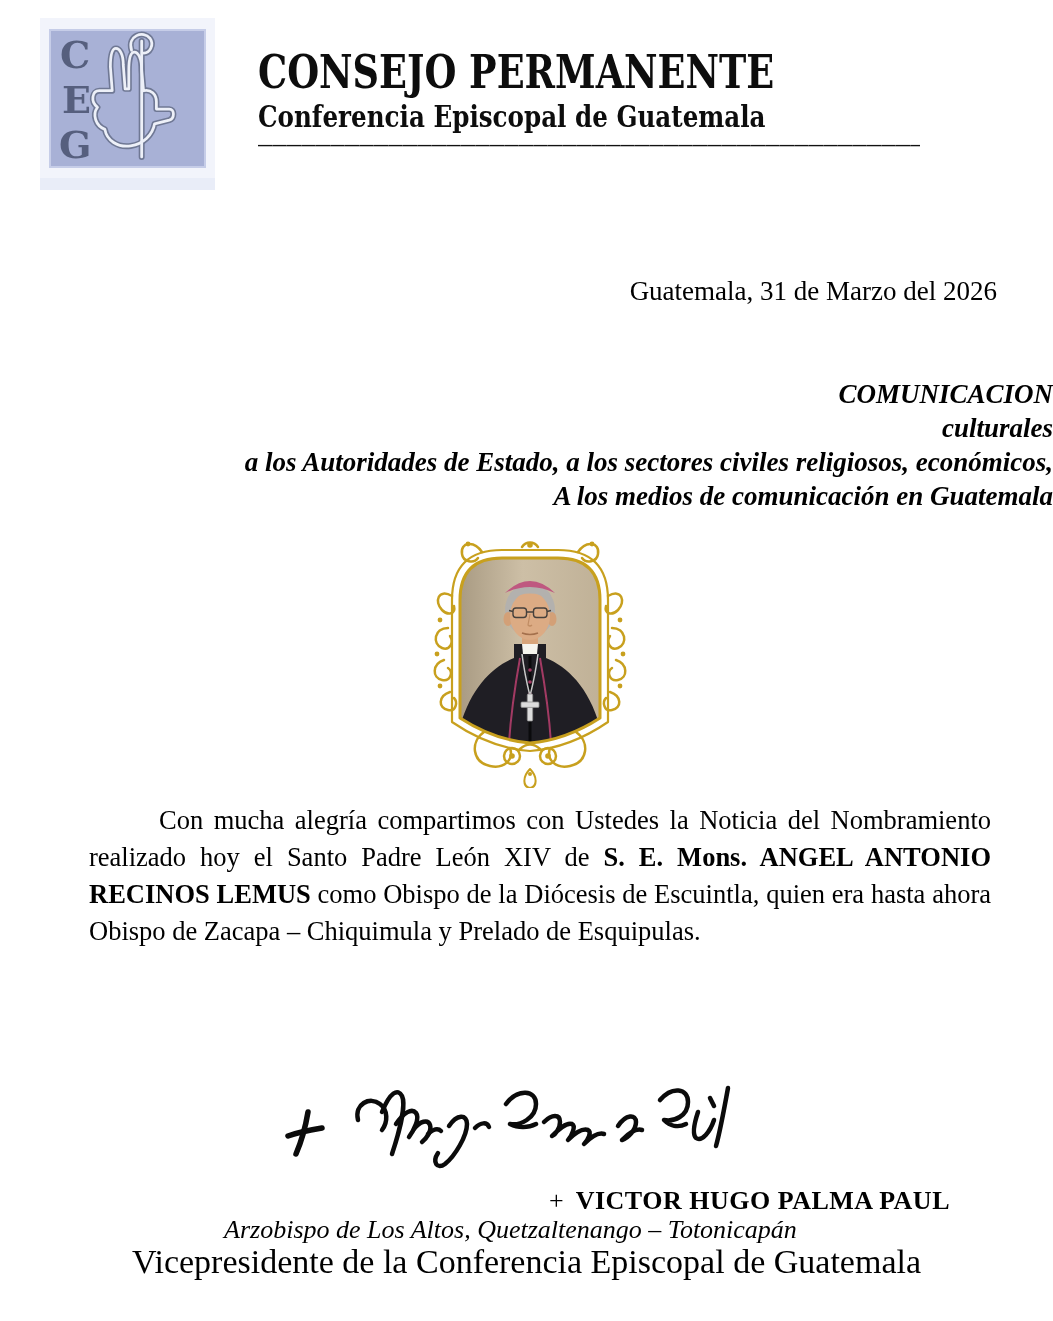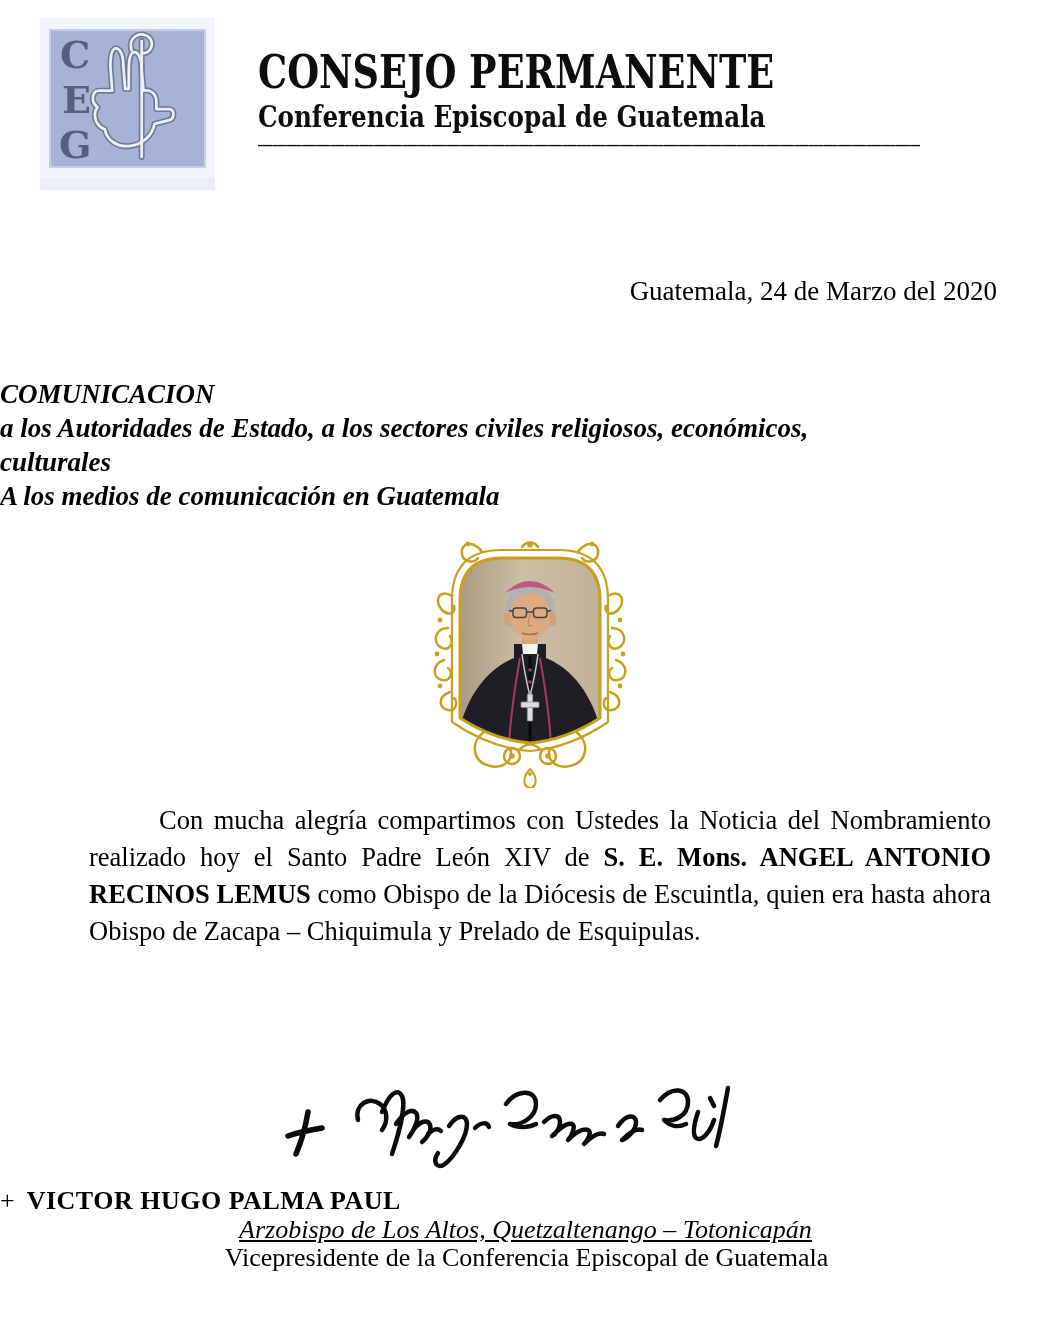--- a/index.html
+++ b/index.html
@@ -29,51 +29,51 @@
 
   
   .date-line {
     position:absolute; left:0; right:56px; top:276px;
     text-align:right; font-size:27px; color:#000;
   }
 
   
   .heading {
     position:absolute; left:0; width:1053px; top:377px;
-    text-align:left; font-weight:bold; font-style:italic;
+    text-align:right; font-weight:bold; font-style:italic;
     font-size:27px; line-height:34px; color:#000;
   }
 
   
   .portrait { position:absolute; left:428px; top:536px; width:204px; height:252px; }
 
   
   .body-text {
     position:absolute; left:78px; width:924px; top:791px;
     font-size:26.5px; line-height:37px; text-align:justify; color:#000;
   }
   .body-text p { margin:11px; text-indent:70px; }
   .body-text p.second { margin-top:23px; }
   .bold-inline { font-weight:bold; }
 
   
   .sig-image { position:absolute; left:266px; top:1076px; width:548px; height:104px; }
   .sig-name {
-    position:absolute; left:0; width:950px; top:1186px; text-align:left;
+    position:absolute; left:0; width:950px; top:1186px; text-align:right;
     font-size:26px; color:#000;
   }
   .sig-name .cross { font-weight:normal; margin-right:12px; }
   .sig-name .name { font-weight:bold; letter-spacing:0.5px; }
   .sig-title {
-    position:absolute; left:15px; width:1021px; top:1215px; text-align:center;
-    font-size:26px; font-style:italic; color:#000;text-decoration:underline;
+    position:absolute; left:0; width:1021px; top:1215px; text-align:center;
+    font-size:26px; font-style:italic; color:#000;
   }
   .sig-role {
     position:absolute; left:0; width:1053px; top:1243px; text-align:center;
-    font-size:26px; color:#000;
+    font-size:34px; color:#000;
   }
 
   svg text.logo-letter {
     font-family:"DejaVu Serif", serif; font-weight:bold; font-size:38px;
     fill:#4b5472; opacity:0.88;
   }
 </style>
 </head>
 <body>
 
@@ -99,26 +99,26 @@
         <path d="M54,12 L54,138"></path>
         <path d="M8,66 C0,66 -2,78 6,84 C0,92 4,104 14,108 C16,120 28,128 42,126 C56,124 66,114 68,102 L84,98 C90,96 90,86 84,86 L70,86 L70,78 C70,70 64,64 56,66 L54,44 C54,30 50,24 46,24 C42,24 40,32 40,44 L40,64 L36,64 L34,38 C34,26 30,20 26,20 C22,20 20,28 20,40 L22,66 Z"></path>
       </g>
     </g>
   </svg>
 
   <div class="hdr-title">CONSEJO PERMANENTE</div>
   <div class="hdr-subtitle">Conferencia Episcopal de Guatemala</div>
   <div class="hdr-rule">__________________________________________________</div>
 
-  <div class="date-line">Guatemala, 24 de Marzo del 2020</div>
+  <div class="date-line">Guatemala, 31 de Marzo del 2026</div>
 
   <div class="heading">
     <div>COMUNICACION</div>
+    <div>culturales</div>
     <div>a los Autoridades de Estado, a los sectores civiles religiosos, económicos,</div>
-    <div>culturales</div>
     <div>A los medios de comunicación en Guatemala</div>
   </div>
 
   <svg class="portrait" viewBox="0 0 204 252" aria-hidden="true">
     <defs>
       <clipPath id="photoClip">
         <path d="M32,64 Q32,22 74,22 L130,22 Q172,22 172,64 L172,182 Q138,204 102,207 Q66,204 32,182 Z"></path>
       </clipPath>
       <linearGradient id="photoBg" x1="0" y1="0" x2="1" y2="0">
         <stop offset="0" stop-color="#a99b83"></stop>

